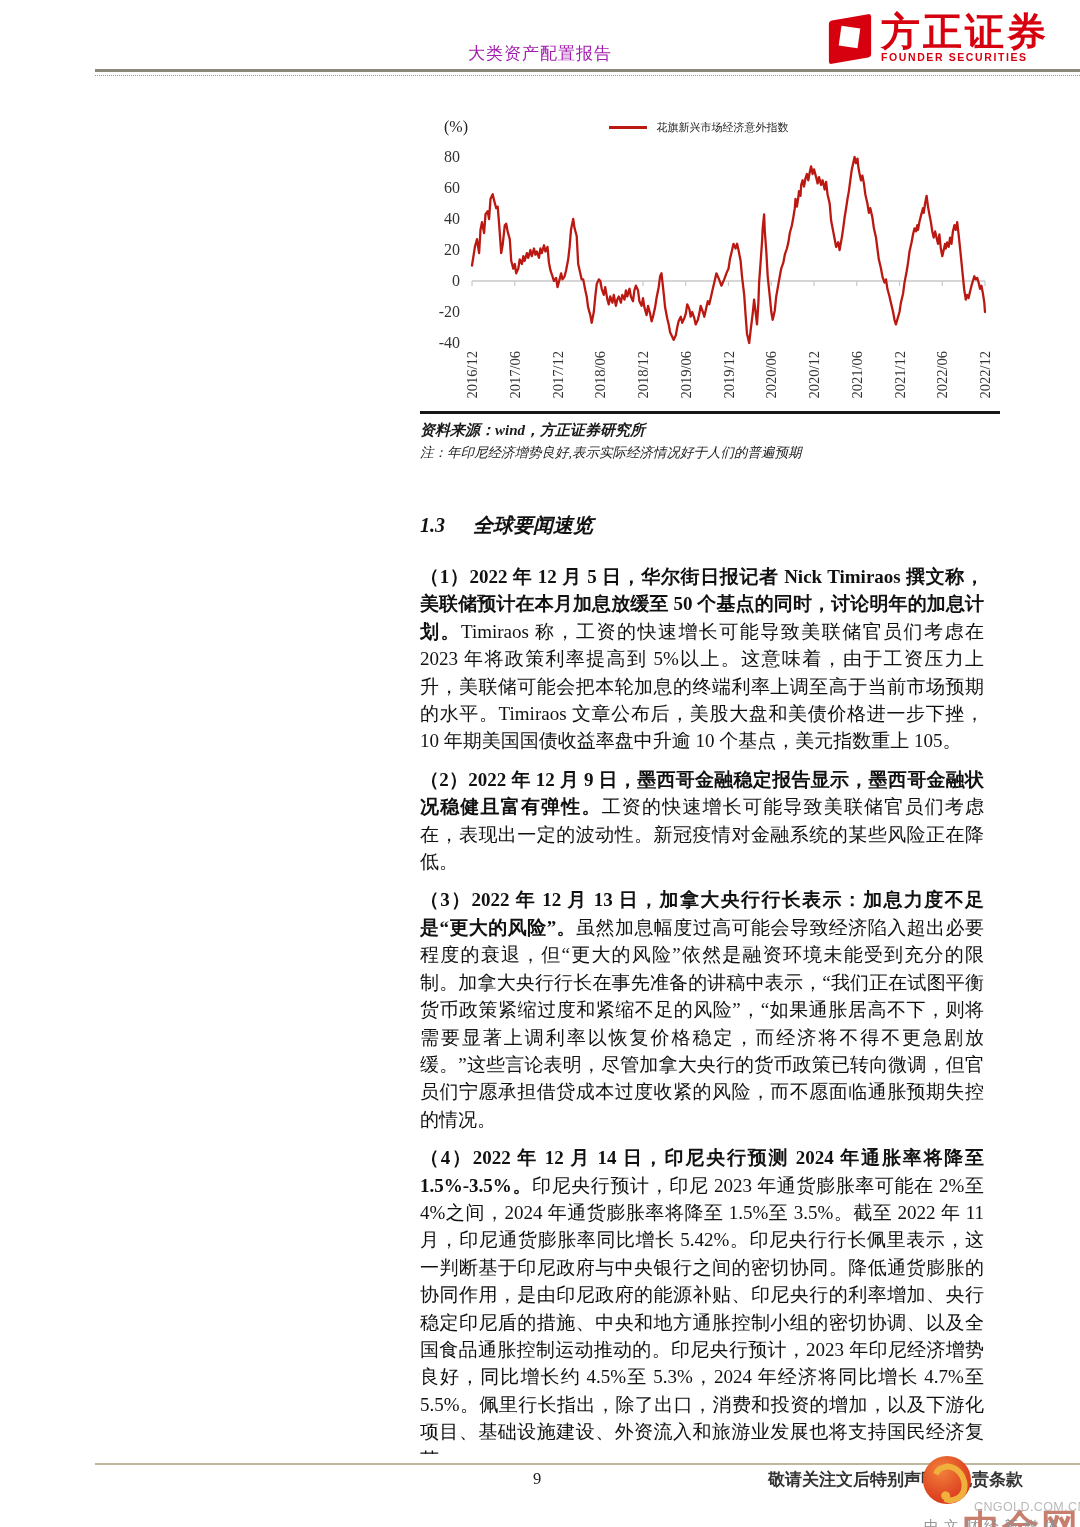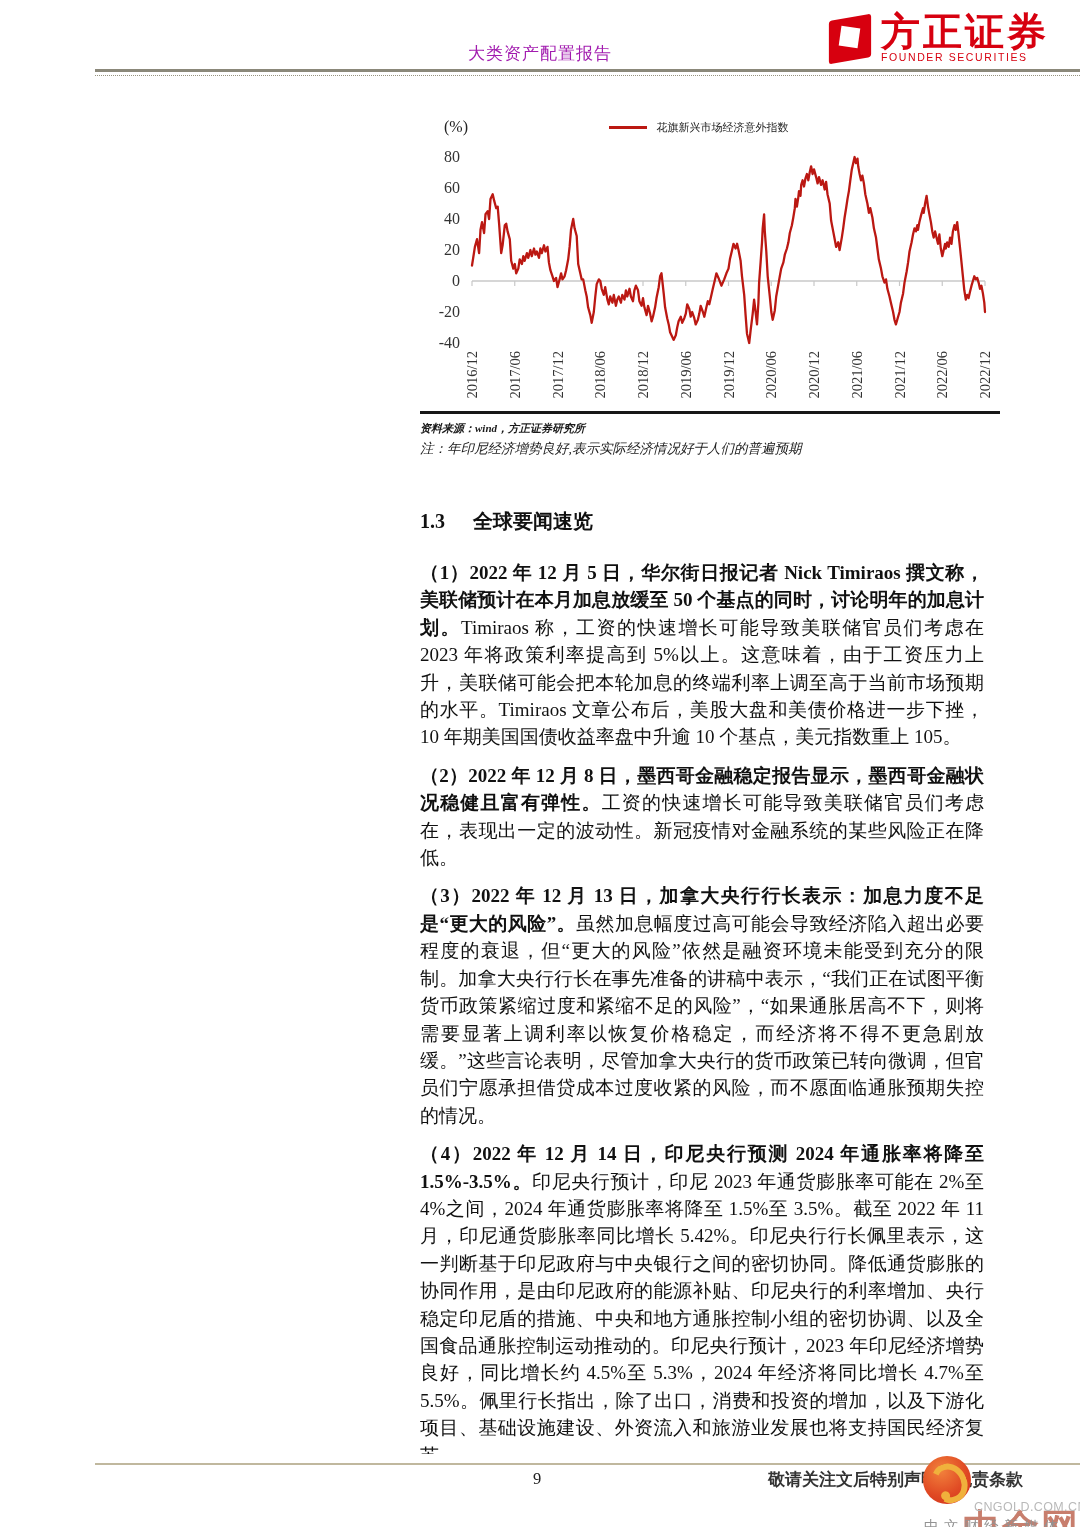--- a/index.html
+++ b/index.html
@@ -14,40 +14,40 @@
   .header-rule-dot{position:absolute;top:75px;left:95px;right:0;height:0;
                border-top:1px dotted #96937f;}
   .logo{position:absolute;top:16px;left:828px;display:flex;align-items:flex-start;}
   .logo-mark{width:44px;height:46px;position:relative;margin-right:9px;}
   .logo-mark::before{content:"";position:absolute;inset:1px;background:#d7000f;
                transform:skew(-6deg,-4deg) rotate(-6deg);border-radius:3px;}
   .logo-mark::after{content:"";position:absolute;left:12px;top:11px;width:19px;height:20px;
                background:#fff;transform:rotate(8deg);}
   .logo-cn{font-family:"Liberation Sans","DejaVu Sans",sans-serif;font-weight:bold;
            font-size:39px;line-height:32px;color:#d7000f;letter-spacing:3px;}
-  .logo-en{font-family:"Liberation Sans","DejaVu Sans",sans-serif;font-weight:normal;
+  .logo-en{font-family:"Liberation Sans","DejaVu Sans",sans-serif;font-weight:bold;
            font-size:10.5px;color:#d7000f;letter-spacing:1.6px;margin-top:3px;}
 
   
   .content{position:absolute;left:420px;top:106px;width:580px;height:1348px;overflow:hidden;}
   .chart-title{font-size:19px;font-weight:600;line-height:25px;padding:0 0 7px 10px;
                border-bottom:3px solid #171717;}
   .chart-top-row{display:flex;align-items:center;height:24px;margin-top:9px;}
   .unit-label{margin-left:24px;font-size:16px;color:#222;}
   .legend{display:flex;align-items:center;margin:0 auto;padding-right:70px;}
   .legend-swatch{display:inline-block;width:38px;height:3px;background:#bb1812;margin-right:9px;}
   .legend-text{font-size:11px;color:#222;}
   #chart-svg{display:block;}
   .ytick{font:16px "Liberation Serif","DejaVu Serif",serif;fill:#333;}
   .xtick{font:14.5px "Liberation Serif","DejaVu Serif",serif;fill:#333;}
   .chart-bottom-rule{border-top:3px solid #171717;}
-  .source{margin-top:7px;font-size:11px;font-style:italic;font-weight:600;color:#1b1b1b;}
+  .source{margin-top:7px;font-size:15px;font-style:italic;font-weight:600;color:#1b1b1b;}
   .note{margin-top:4px;font-size:13.5px;font-style:italic;color:#1b1b1b;}
 
-  .section-heading{margin-top:50px;font-size:20px;font-weight:bold;color:#111;}
+  .section-heading{margin-top:50px;font-size:20px;font-weight:bold;color:#111;font-style:italic;}
   .section-heading .sec-num{margin-right:28px;}
   .paragraphs{margin-top:24px;font-size:19px;line-height:27.4px;text-align:justify;color:#111;}
   .paragraphs p{margin:0 16px 11px 0;}
   .paragraphs .lead{font-weight:bold;}
 
   
   .footer-rule{position:absolute;top:1463px;left:95px;right:0;border-top:2px solid #c0b89e;}
   .page-num{position:absolute;top:1469px;left:533px;font-size:16.5px;color:#222;}
   .disclaimer{position:absolute;top:1468px;left:768px;font-size:17px;font-weight:600;color:#333;
               font-family:"Liberation Sans","DejaVu Sans",sans-serif;z-index:1;}
@@ -136,21 +136,21 @@
     <div class="source">资料来源：wind，方正证券研究所</div>
     <div class="note">注：年印尼经济增势良好,表示实际经济情况好于人们的普遍预期</div>
 
     <div class="section-heading">
       <span class="sec-num">1.3</span><span>全球要闻速览</span>
     </div>
 
     <div class="paragraphs">
   <p><b class="lead">（1）2022 年 12 月 5 日，华尔街日报记者 Nick Timiraos 撰文称，美联储预计在本月加息放缓至 50 个基点的同时，讨论明年的加息计划。</b><span class="rest">Timiraos 称，工资的快速增长可能导致美联储官员们考虑在 2023 年将政策利率提高到 5%以上。这意味着，由于工资压力上升，美联储可能会把本轮加息的终端利率上调至高于当前市场预期的水平。Timiraos 文章公布后，美股大盘和美债价格进一步下挫，10 年期美国国债收益率盘中升逾 10 个基点，美元指数重上 105。</span></p>
 
-  <p><b class="lead">（2）2022 年 12 月 8 日，墨西哥金融稳定报告显示，墨西哥金融状况稳健且富有弹性。</b><span class="rest">工资的快速增长可能导致美联储官员们考虑在，表现出一定的波动性。新冠疫情对金融系统的某些风险正在降低。</span></p>
+  <p><b class="lead">（2）2022 年 12 月 9 日，墨西哥金融稳定报告显示，墨西哥金融状况稳健且富有弹性。</b><span class="rest">工资的快速增长可能导致美联储官员们考虑在，表现出一定的波动性。新冠疫情对金融系统的某些风险正在降低。</span></p>
 
   <p><b class="lead">（3）2022 年 12 月 13 日，加拿大央行行长表示：加息力度不足是“更大的风险”。</b><span class="rest">虽然加息幅度过高可能会导致经济陷入超出必要程度的衰退，但“更大的风险”依然是融资环境未能受到充分的限制。加拿大央行行长在事先准备的讲稿中表示，“我们正在试图平衡货币政策紧缩过度和紧缩不足的风险”，“如果通胀居高不下，则将需要显著上调利率以恢复价格稳定，而经济将不得不更急剧放缓。”这些言论表明，尽管加拿大央行的货币政策已转向微调，但官员们宁愿承担借贷成本过度收紧的风险，而不愿面临通胀预期失控的情况。</span></p>
 
   <p><b class="lead">（4）2022 年 12 月 14 日，印尼央行预测 2024 年通胀率将降至 1.5%-3.5%。</b><span class="rest">印尼央行预计，印尼 2023 年通货膨胀率可能在 2%至 4%之间，2024 年通货膨胀率将降至 1.5%至 3.5%。截至 2022 年 11 月，印尼通货膨胀率同比增长 5.42%。印尼央行行长佩里表示，这一判断基于印尼政府与中央银行之间的密切协同。降低通货膨胀的协同作用，是由印尼政府的能源补贴、印尼央行的利率增加、央行稳定印尼盾的措施、中央和地方通胀控制小组的密切协调、以及全国食品通胀控制运动推动的。印尼央行预计，2023 年印尼经济增势良好，同比增长约 4.5%至 5.3%，2024 年经济将同比增长 4.7%至 5.5%。佩里行长指出，除了出口，消费和投资的增加，以及下游化项目、基础设施建设、外资流入和旅游业发展也将支持国民经济复苏。</span></p>
 
   <p><b class="lead">（5）2022 年 12 月 15 日，欧洲央行将三大关键利率均上调 50 个基点，符合市场预期。</b></p>
 </div>
   </div>
 
   <div class="footer-rule"></div>

